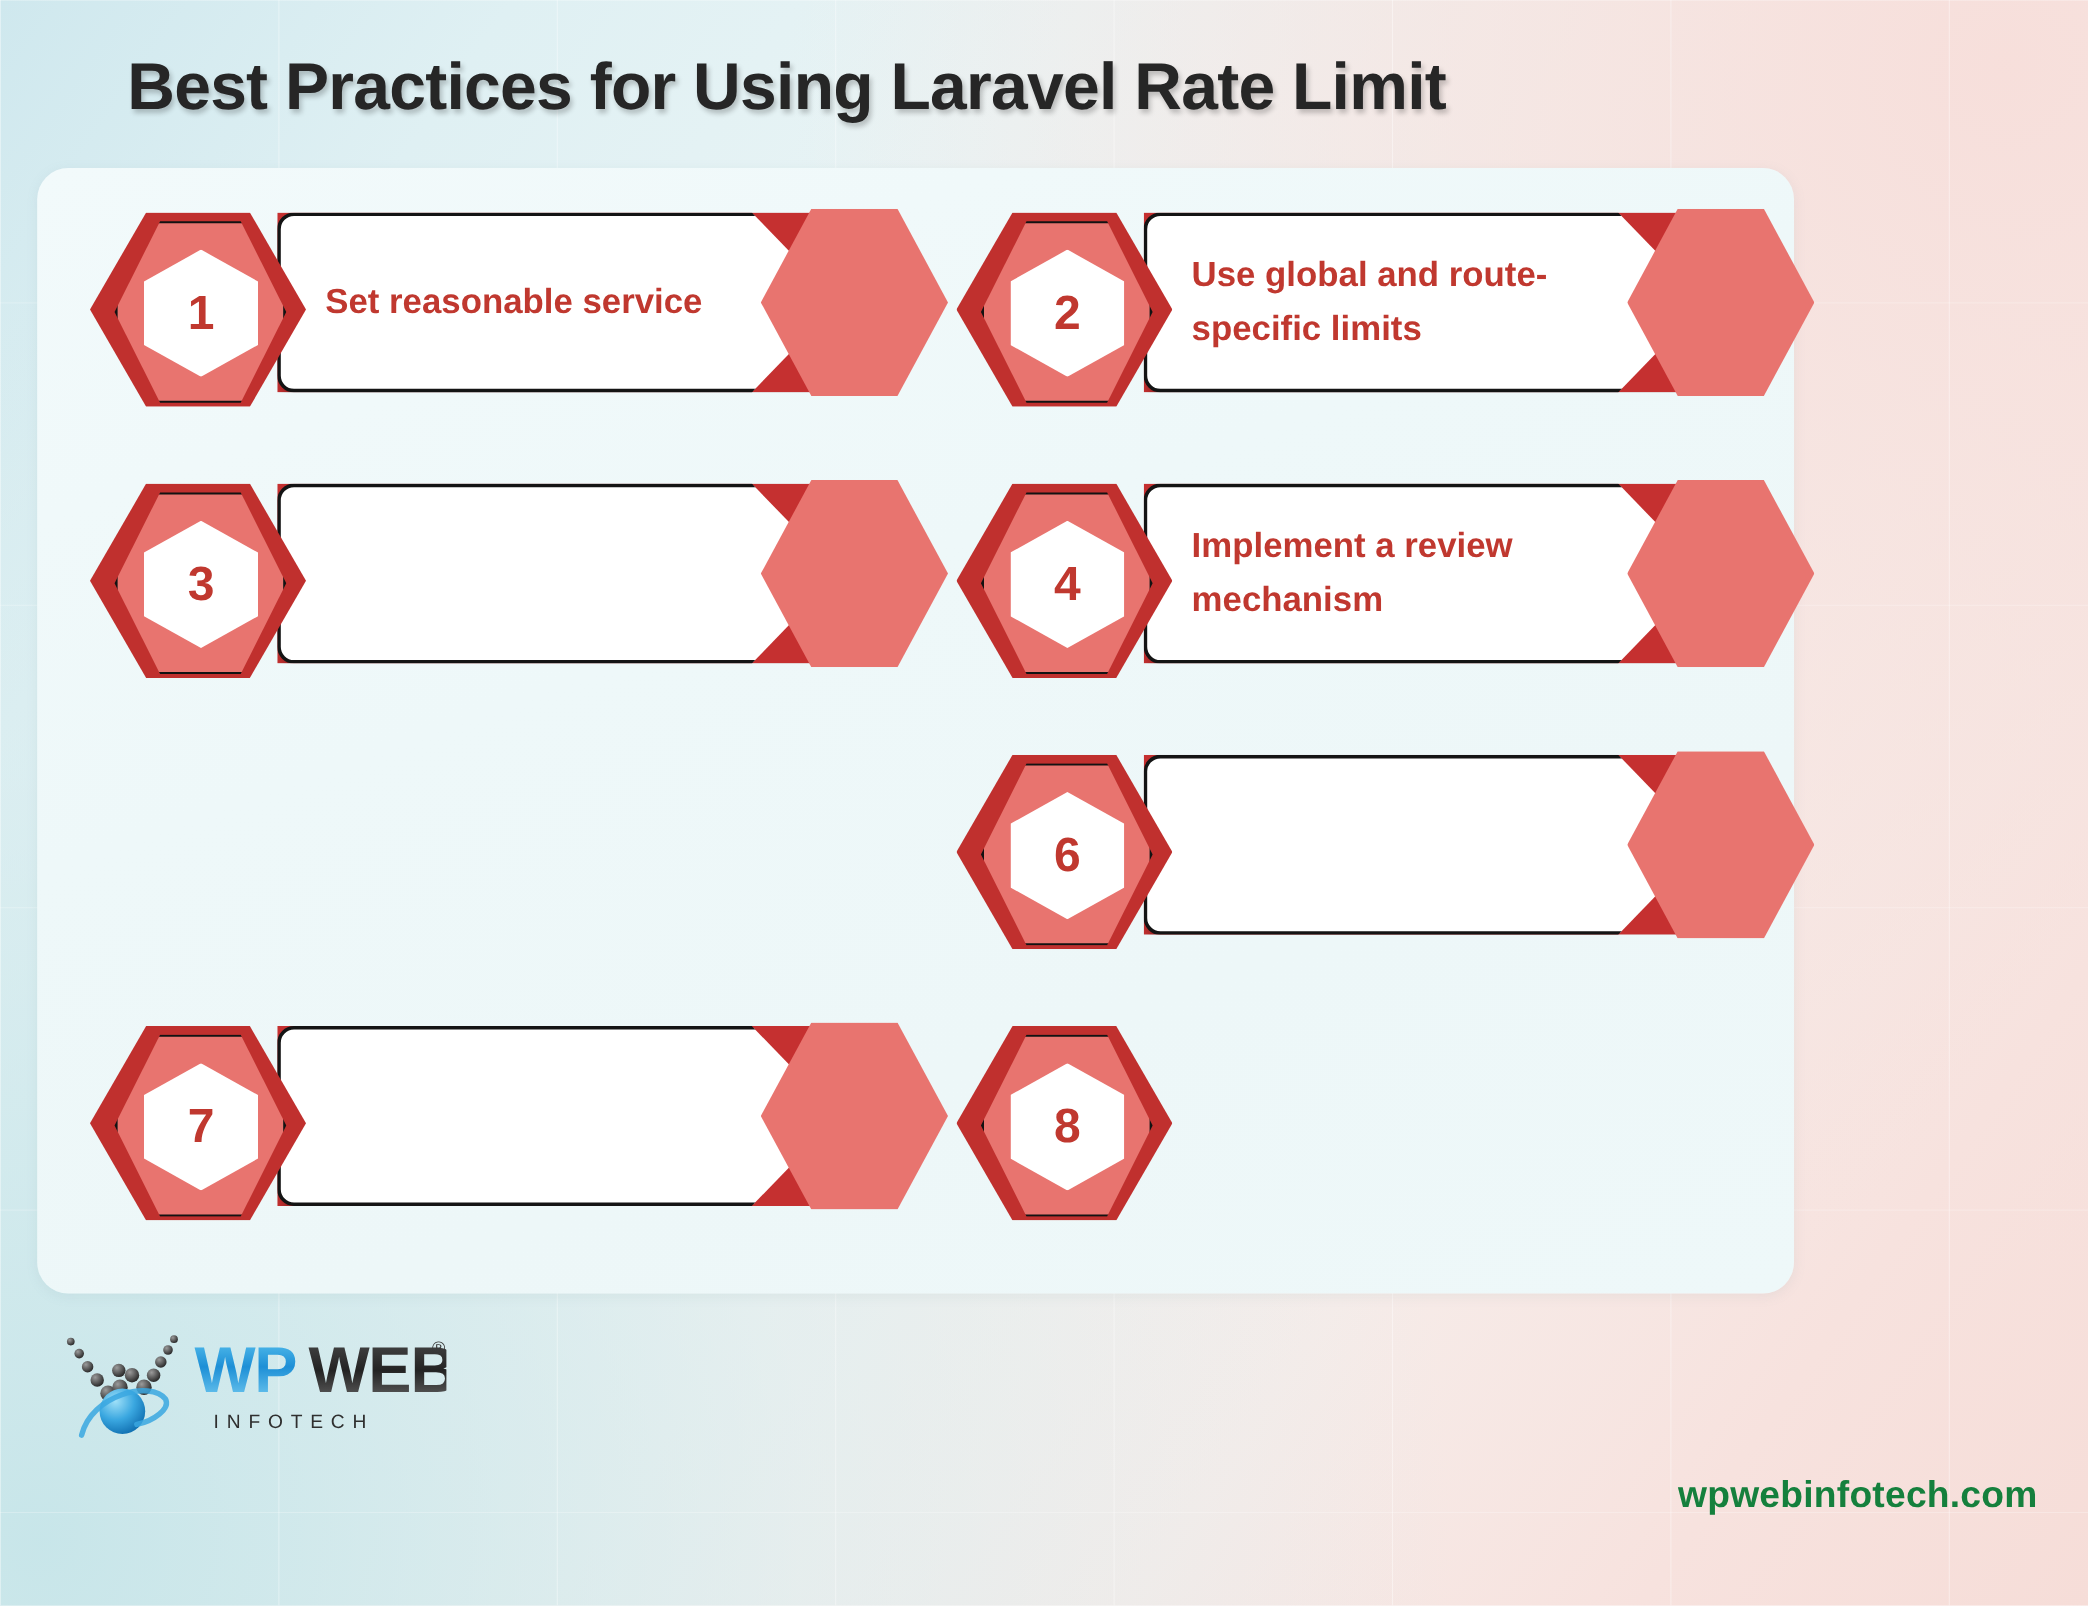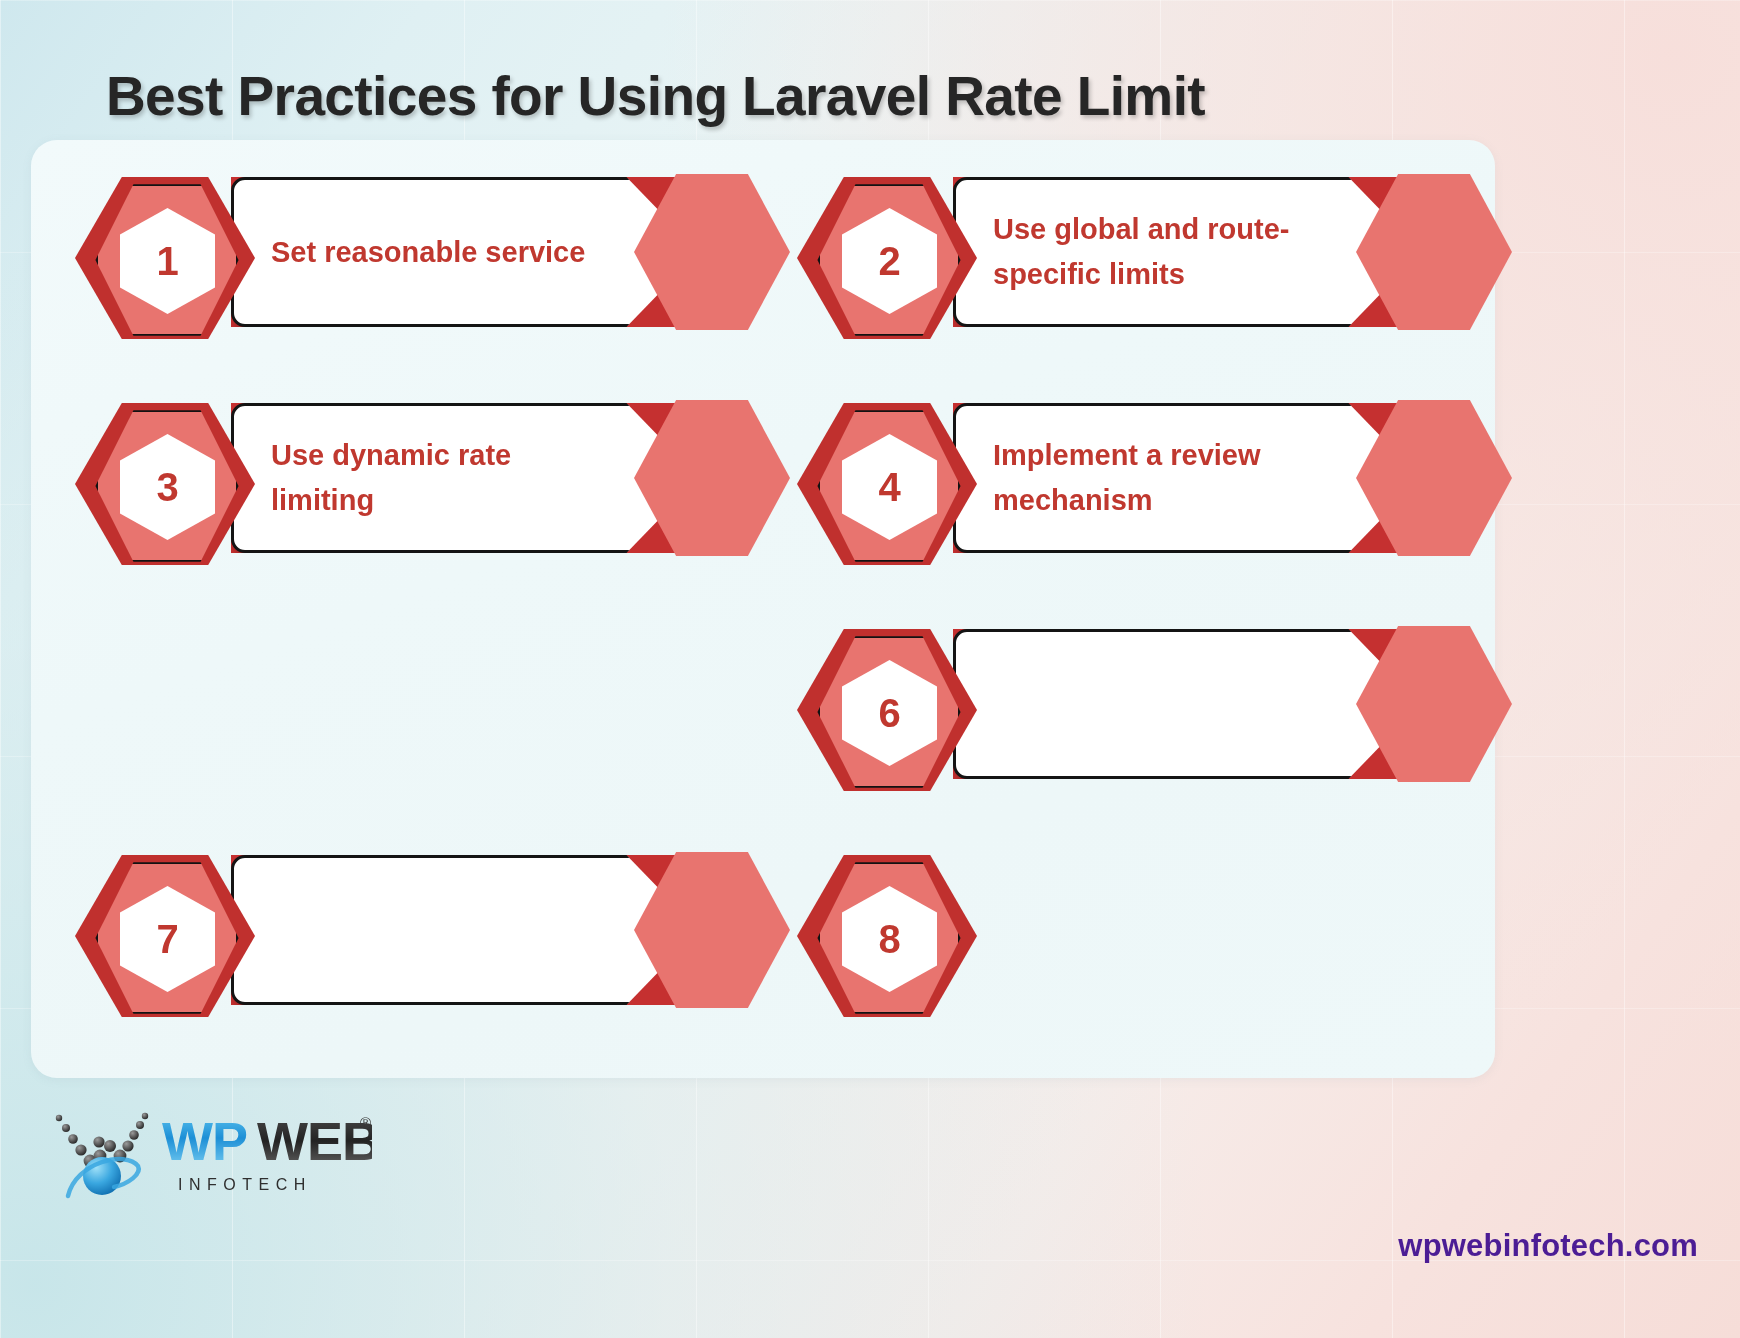--- a/index.html
+++ b/index.html
@@ -27,21 +27,20 @@
   
   .title {
     position:absolute;
     left:106px; top:40px;
     font-size:55px;
     font-weight:bold;
     color:#262626;
     letter-spacing:-0.6px;
     text-shadow:2px 3px 4px rgba(0,0,0,0.22);
     white-space:nowrap;
-    margin-top:24px;
   }
 
   
   .panel {
     position:absolute;
     left:31px; top:140px;
     width:1464px; height:938px;
     background:linear-gradient(160deg, #f2fafb 0%, #eef8f9 40%, #edf7f8 70%, #eef8f9 100%);
     border-radius:26px;
     box-shadow:0 2px 10px rgba(120,150,160,0.10);
@@ -151,21 +150,21 @@
     position:absolute;
     left:42px; top:1088px;
     width:330px; height:120px;
   }
   .logo svg { display:block; }
   .site-url {
     position:absolute;
     right:42px; top:1228px;
     font-size:31px;
     font-weight:bold;
-    color:#4c1d95;
+    color:#15803d;
     letter-spacing:0.2px;
   }
 </style>
 </head>
 <body>
 
 <div class="bg-grid"></div>
 
 <h1 class="title">Best Practices for Using Laravel Rate Limit</h1>
 
@@ -203,21 +202,20 @@
         <span class="hex-num">2</span>
       </div>
     </div>
   </div>
 
   <div class="item col-l row-2">
     <div class="bar-wrap">
       <div class="bar-back"></div>
       <div class="bar-front"></div>
       <div class="bar-hex"></div>
-      <div class="bar-label">Use dynamic rate limiting</div>
     </div>
     <div class="badge">
       <div class="hex-dark"></div>
       <div class="hex-main"></div>
       <div class="hex-inner">
         <span class="hex-num">3</span>
       </div>
     </div>
   </div>
 

